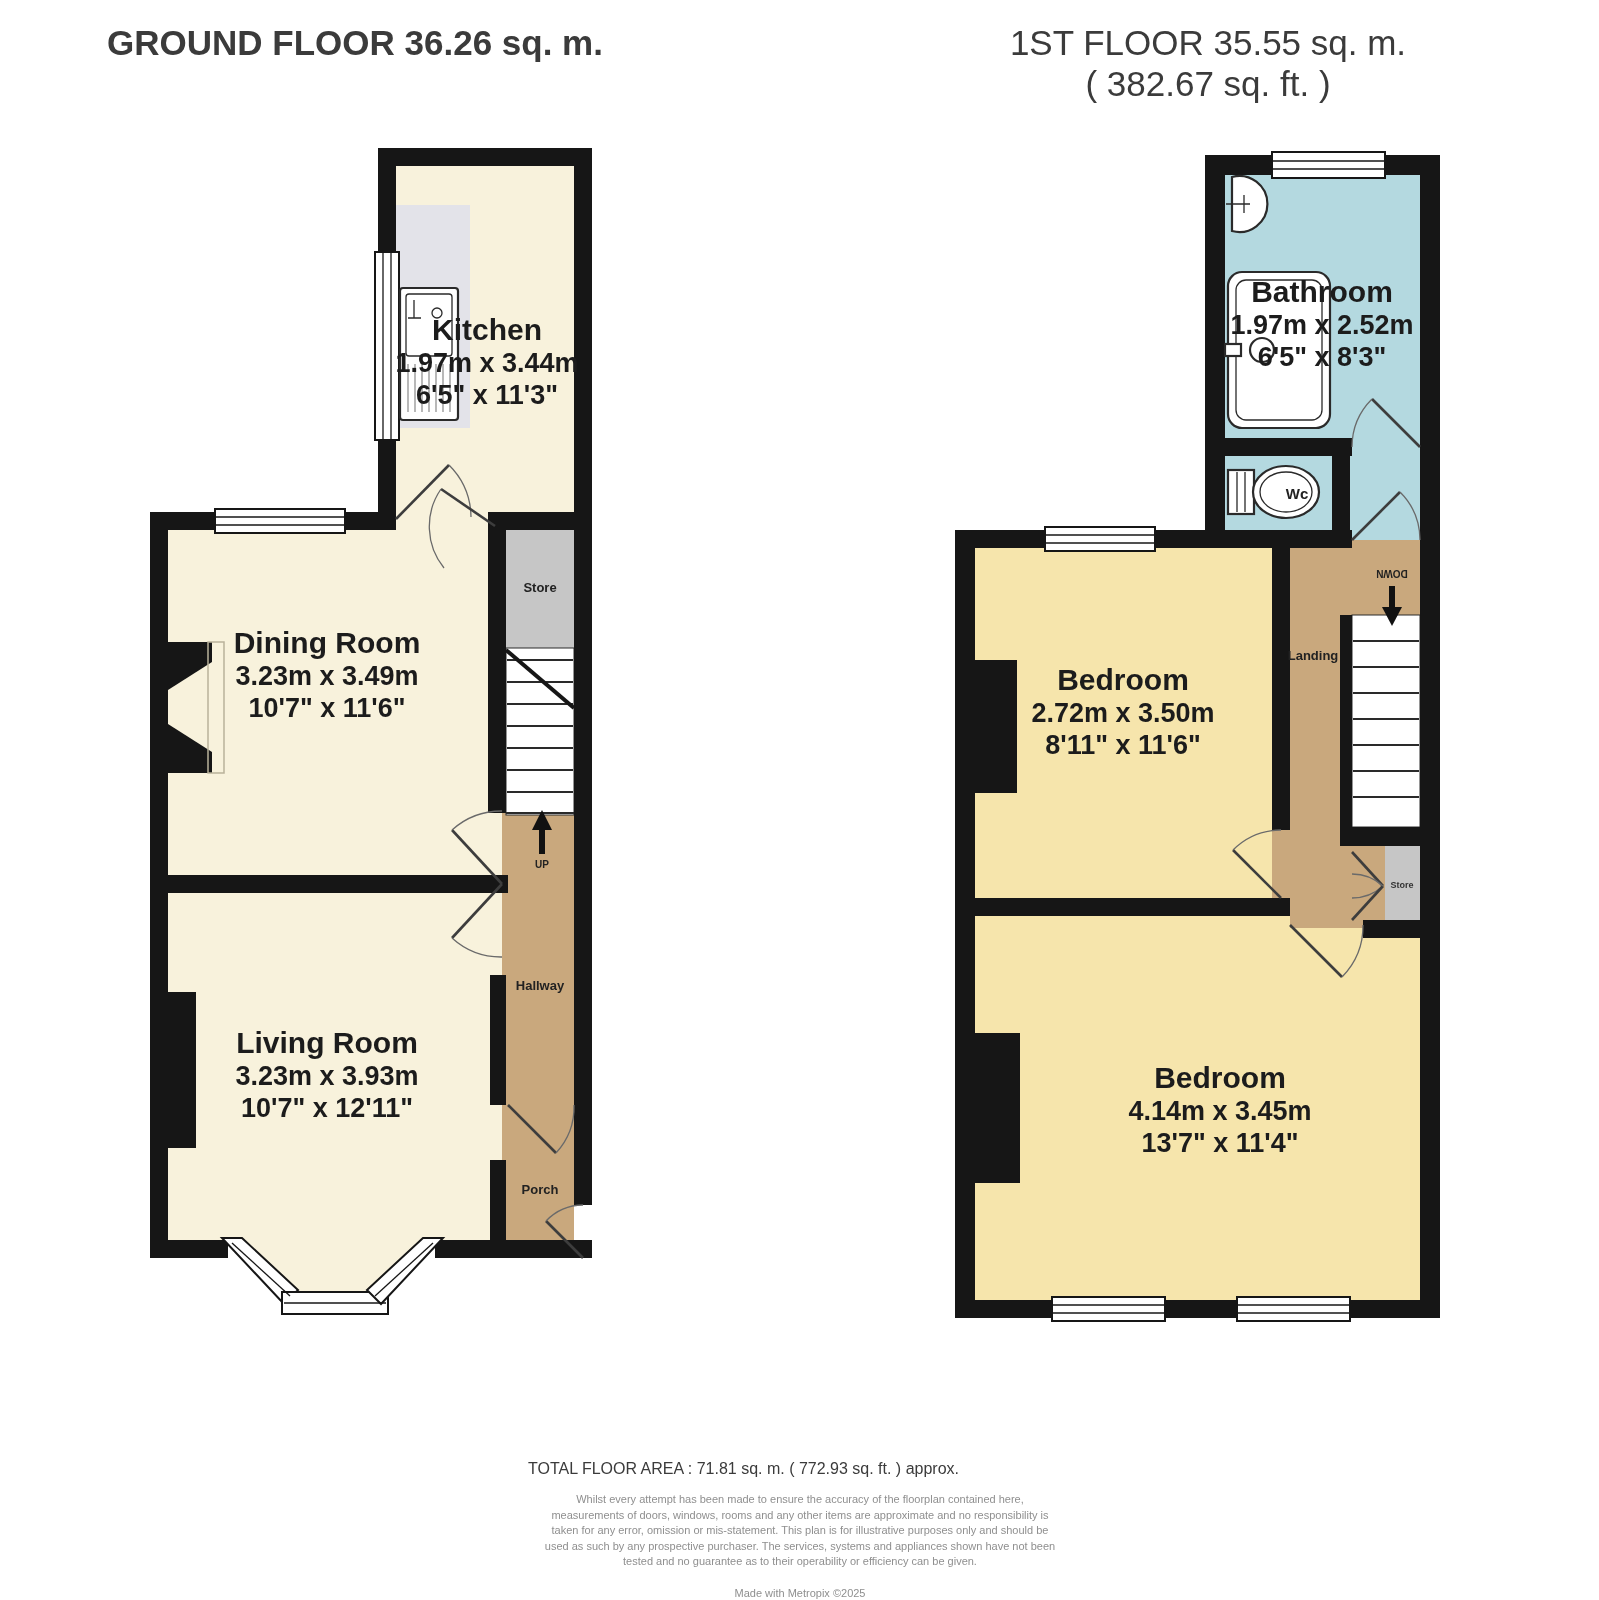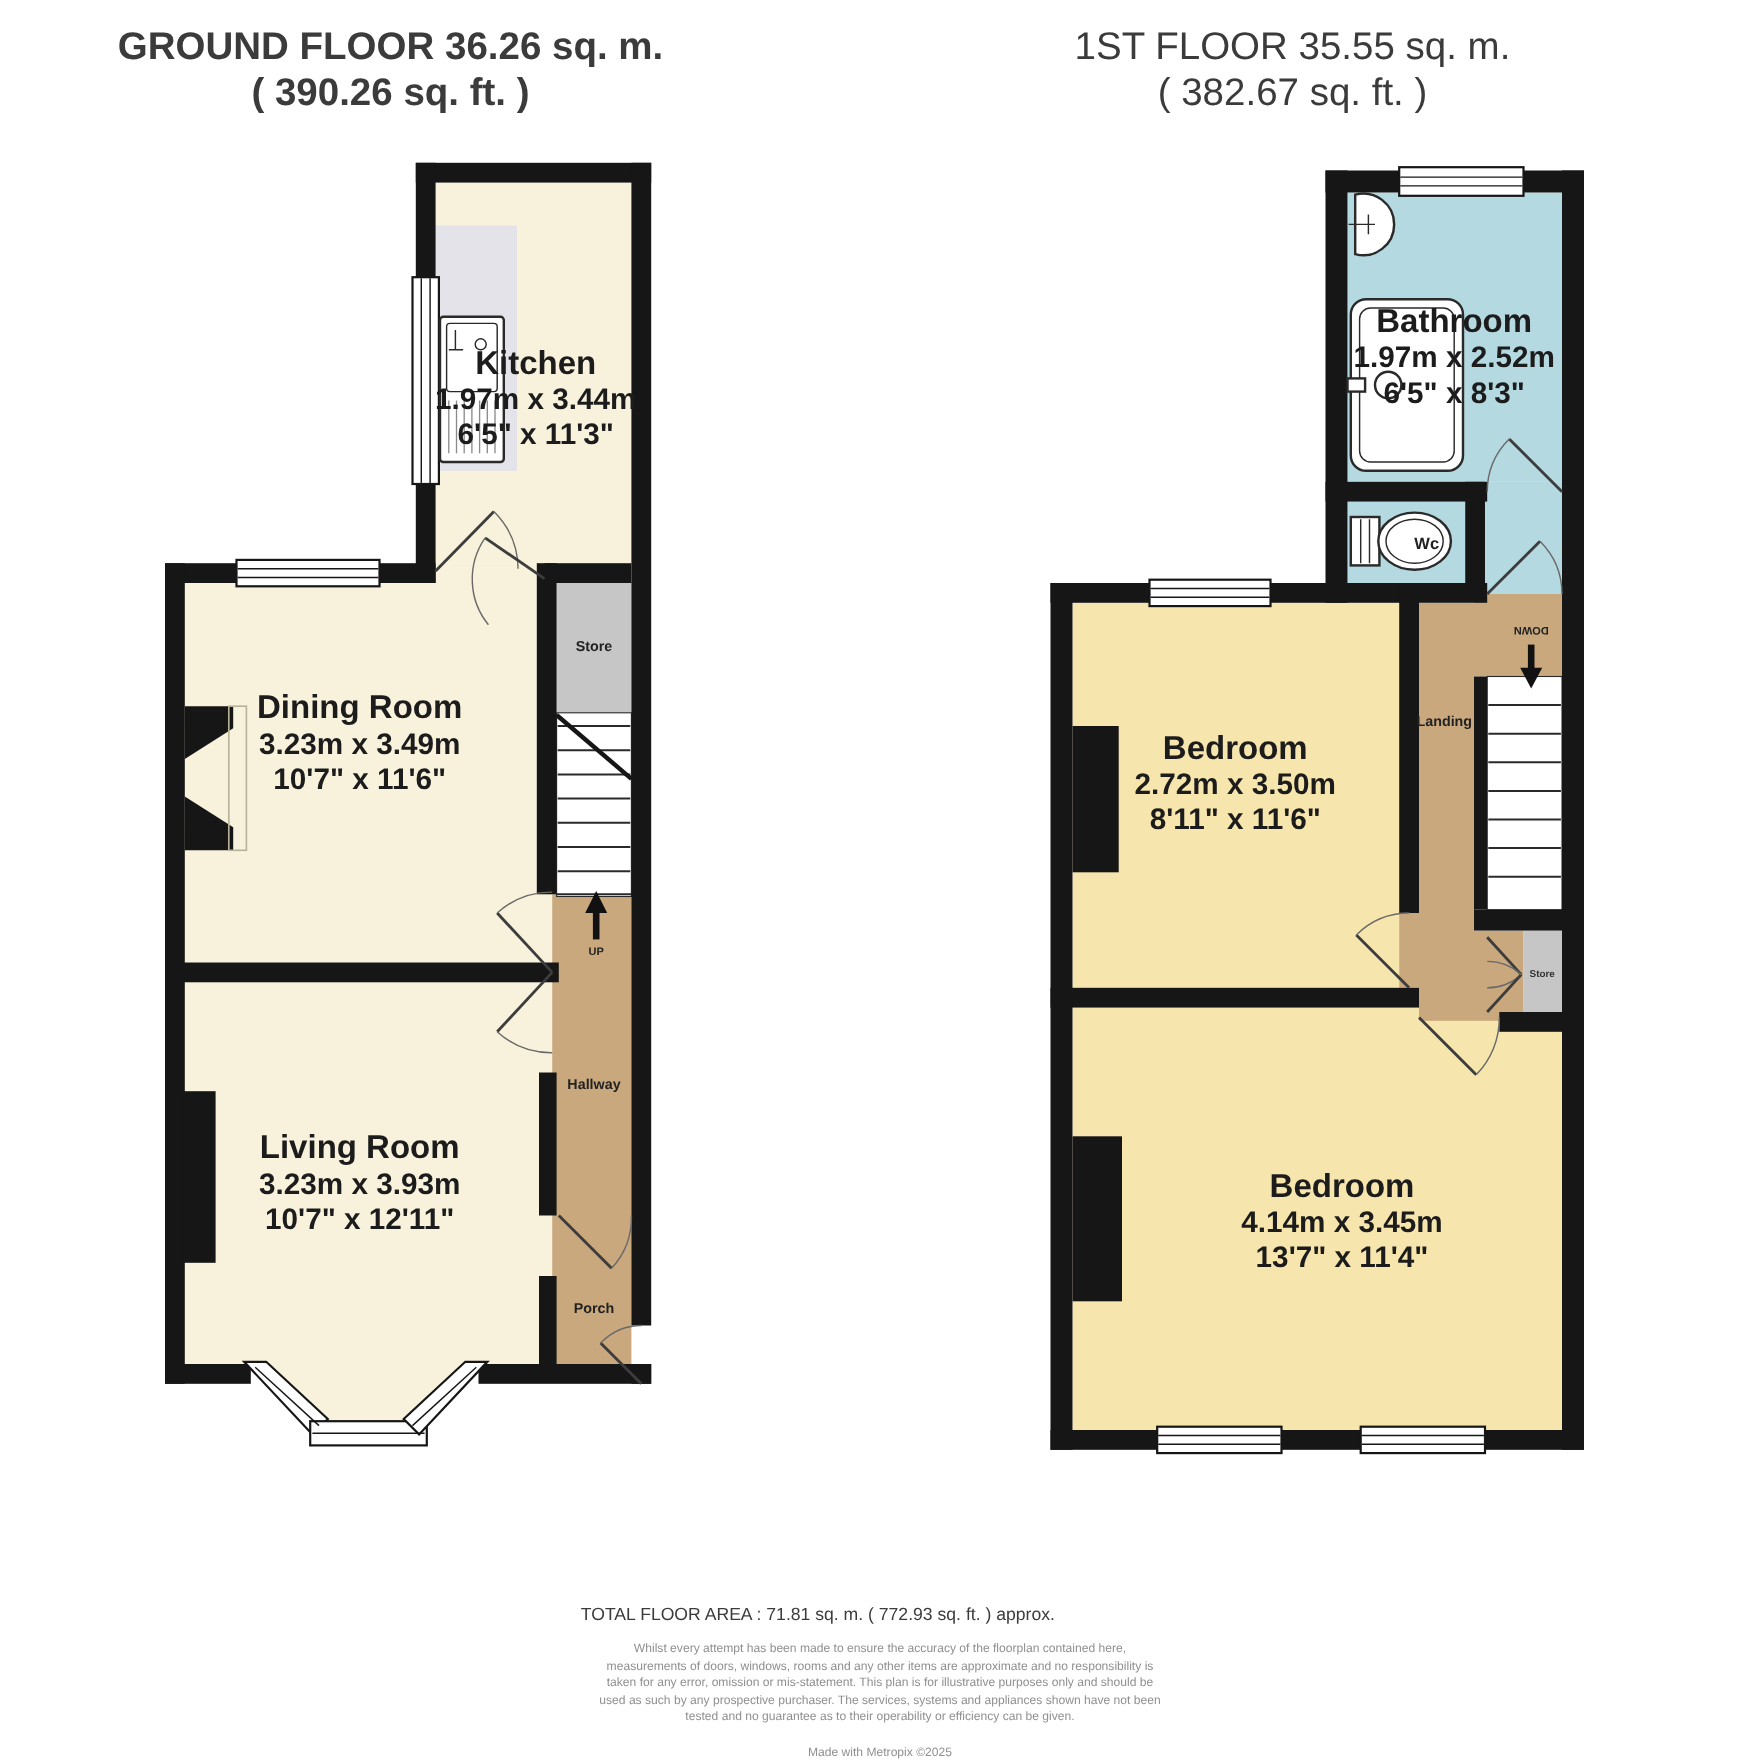--- a/index.html
+++ b/index.html
@@ -22,33 +22,32 @@
   text{fill:#1c1c1c;}
   .room-name{font-size:30px;font-weight:bold;text-anchor:middle;}
   .room-dim{font-size:27px;font-weight:bold;text-anchor:middle;}
   .small-label{font-size:13px;font-weight:bold;text-anchor:middle;fill:#222;}
   .tiny-label{font-size:10px;font-weight:bold;text-anchor:middle;fill:#222;}
   .micro-label{font-size:9px;font-weight:bold;text-anchor:middle;fill:#333;}
   
   .floor-title{position:absolute;text-align:center;color:#3b3b3b;
                font-size:35px;line-height:41px;}
   #gf-title{left:30px;top:22px;width:650px;font-weight:bold;}
-  #ff-title{left:865px;top:22px;width:620px;}
+  #ff-title{left:898px;top:22px;width:620px;}
   #footer-total{position:absolute;top:1460px;left:0;width:1487px;text-align:center;
                 color:#3b3b3b;font-size:16px;font-weight:500;}
   #footer-disc{position:absolute;top:1492px;left:540px;width:520px;text-align:center;
                color:#8f8f8f;font-size:11px;line-height:15.5px;}
   #footer-credit{margin-top:16px;}
 </style>
 </head>
 <body>
 
 <div id="gf-title" class="floor-title">
   <div>GROUND FLOOR 36.26 sq. m.</div>
-  <div>( 390.26 sq. ft. )</div>
 </div>
 <div id="ff-title" class="floor-title">
   <div>1ST FLOOR 35.55 sq. m.</div>
   <div>( 382.67 sq. ft. )</div>
 </div>
 
 <svg id="plan-svg" width="1599" height="1600" viewBox="0 0 1599 1600">
 
   <g>
 

